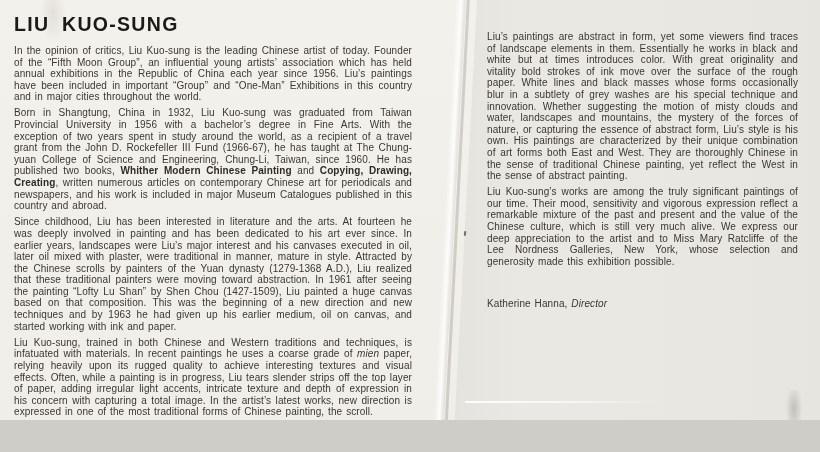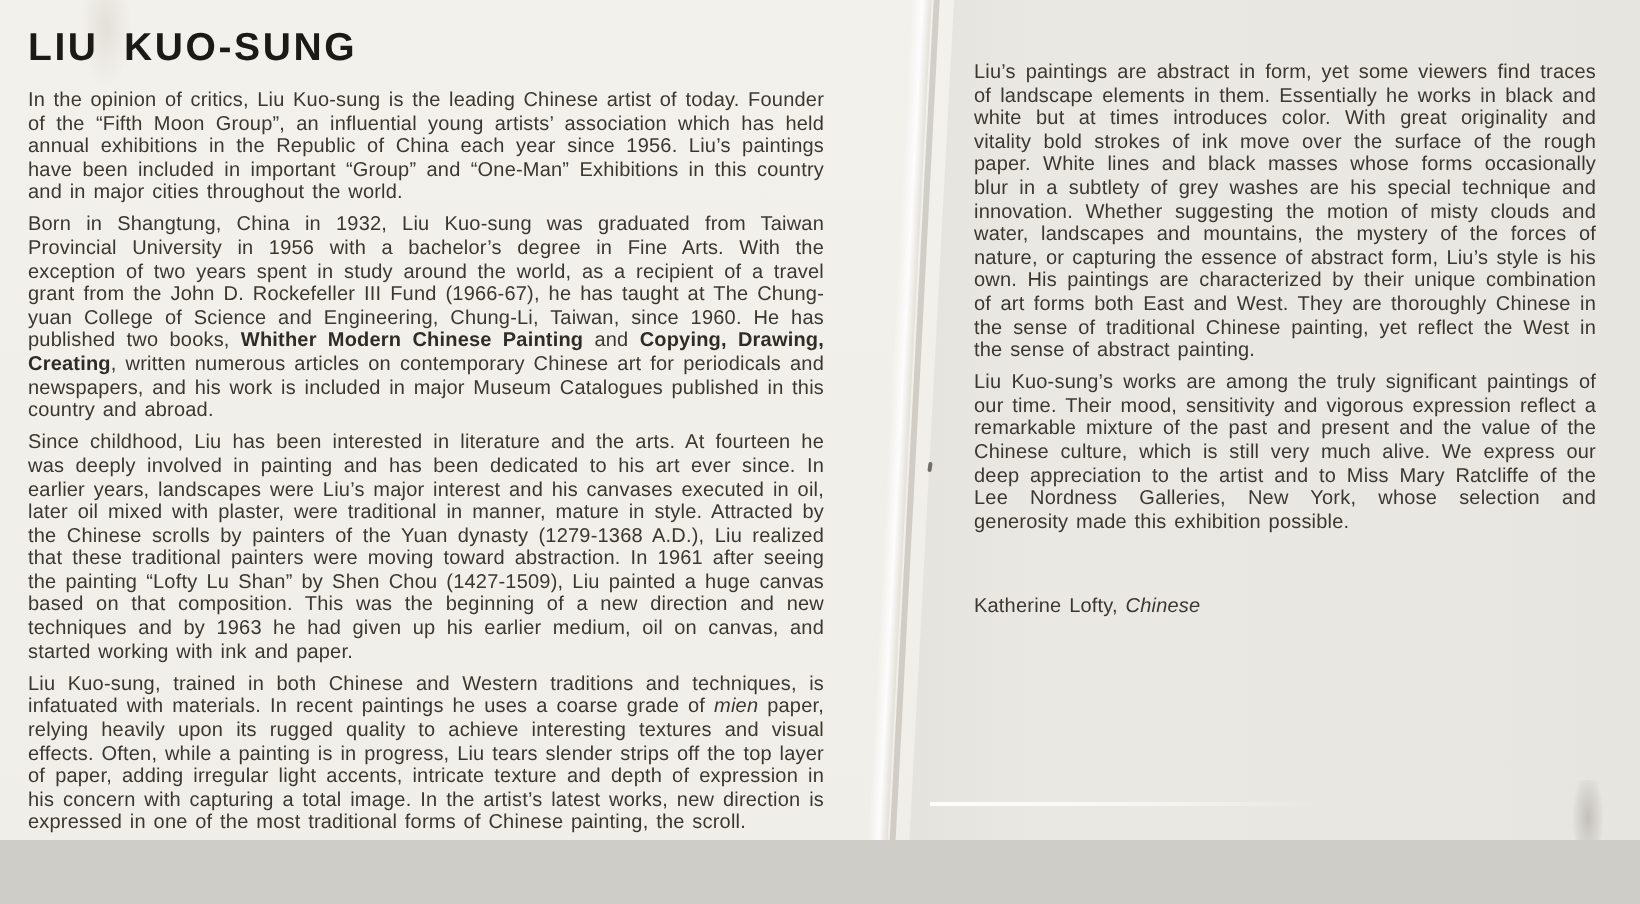--- a/index.html
+++ b/index.html
@@ -96,16 +96,16 @@
   <div class="col col-left">
     <p>In the opinion of critics, Liu Kuo-sung is the leading Chinese artist of today. Founder of the “Fifth Moon Group”, an influential young artists’ association which has held annual exhibitions in the Republic of China each year since 1956. Liu’s paintings have been included in important “Group” and “One-Man” Exhibitions in this country and in major cities throughout the world.</p>
     <p><span>Born in Shangtung, China in 1932, Liu Kuo-sung was graduated from Taiwan Provincial University in 1956 with a bachelor’s degree in Fine Arts. With the exception of two years spent in study around the world, as a recipient of a travel grant from the John D. Rockefeller III Fund (1966-67), he has taught at The Chung-yuan College of Science and Engineering, Chung-Li, Taiwan, since 1960. He has published two books, </span><span class="bold">Whither Modern Chinese Painting</span><span> and </span><span class="bold">Copying, Drawing, Creating</span><span>, written numerous articles on contemporary Chinese art for periodicals and newspapers, and his work is included in major Museum Catalogues published in this country and abroad.</span></p>
     <p>Since childhood, Liu has been interested in literature and the arts. At fourteen he was deeply involved in painting and has been dedicated to his art ever since. In earlier years, landscapes were Liu’s major interest and his canvases executed in oil, later oil mixed with plaster, were traditional in manner, mature in style. Attracted by the Chinese scrolls by painters of the Yuan dynasty (1279-1368 A.D.), Liu realized that these traditional painters were moving toward abstraction. In 1961 after seeing the painting “Lofty Lu Shan” by Shen Chou (1427-1509), Liu painted a huge canvas based on that composition. This was the beginning of a new direction and new techniques and by 1963 he had given up his earlier medium, oil on canvas, and started working with ink and paper.</p>
     <p><span>Liu Kuo-sung, trained in both Chinese and Western traditions and techniques, is infatuated with materials. In recent paintings he uses a coarse grade of </span><span class="ital">mien</span><span> paper, relying heavily upon its rugged quality to achieve interesting textures and visual effects. Often, while a painting is in progress, Liu tears slender strips off the top layer of paper, adding irregular light accents, intricate texture and depth of expression in his concern with capturing a total image. In the artist’s latest works, new direction is expressed in one of the most traditional forms of Chinese painting, the scroll.</span></p>
   </div>
 
   <div class="col col-right">
     <p>Liu’s paintings are abstract in form, yet some viewers find traces of landscape elements in them. Essentially he works in black and white but at times introduces color. With great originality and vitality bold strokes of ink move over the surface of the rough paper. White lines and black masses whose forms occasionally blur in a subtlety of grey washes are his special technique and innovation. Whether suggesting the motion of misty clouds and water, landscapes and mountains, the mystery of the forces of nature, or capturing the essence of abstract form, Liu’s style is his own. His paintings are characterized by their unique combination of art forms both East and West. They are thoroughly Chinese in the sense of traditional Chinese painting, yet reflect the West in the sense of abstract painting.</p>
     <p>Liu Kuo-sung’s works are among the truly significant paintings of our time. Their mood, sensitivity and vigorous expression reflect a remarkable mixture of the past and present and the value of the Chinese culture, which is still very much alive. We express our deep appreciation to the artist and to Miss Mary Ratcliffe of the Lee Nordness Galleries, New York, whose selection and generosity made this exhibition possible.</p>
-    <p class="signature"><span>Katherine Lofty, </span><span class="ital">Chinese</span></p>
+    <p class="signature"><span>Katherine Hanna, </span><span class="ital">Director</span></p>
   </div>
 
 </div>
 
 </body></html>

